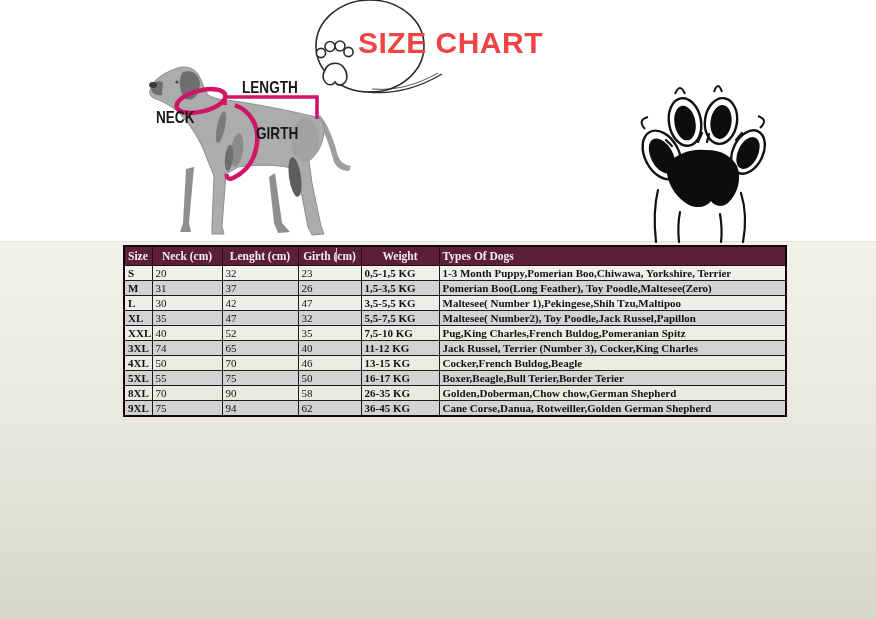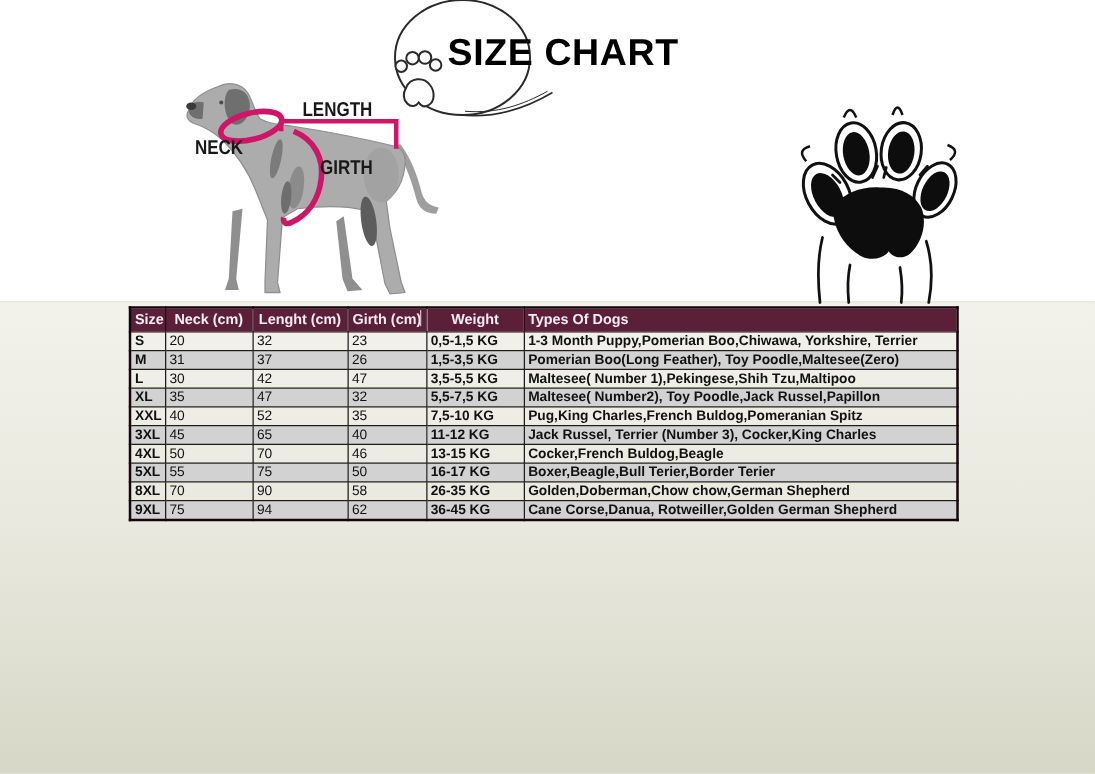--- a/index.html
+++ b/index.html
@@ -8,29 +8,29 @@
     --row-alt:#D2D2D2;
     --ink:#1A1A1A;
   }
   html,body{margin:0;padding:0;}
   body{font-family:"Liberation Sans",sans-serif;}
   .stage{position:relative;width:876px;height:619px;background:#FFFFFF;overflow:hidden;}
   .bg-bottom{position:absolute;left:0;top:241px;width:876px;height:378px;
     background:linear-gradient(180deg,#F2F2EB 0%,#E9E9DF 45%,#D7D7C7 100%);
     border-top:1px solid #E3E3D8;}
   .page-title{position:absolute;left:358px;top:26px;margin:0;
-    font-size:30px;font-weight:bold;letter-spacing:.5px;color:#000000;}
+    font-size:30px;font-weight:bold;letter-spacing:.5px;color:#ef4444;}
   .title-deco{position:absolute;left:302px;top:-16px;}
   .dog-svg{position:absolute;left:125px;top:55px;}
   .paw-svg{position:absolute;left:628px;top:76px;}
   .measure{stroke:var(--accent);fill:none;}
   .diag-label{font-family:"Liberation Sans",sans-serif;font-weight:bold;font-size:16px;fill:#181818;}
   .table-wrap{position:absolute;left:103px;top:245px;}
   table.size-chart{border-collapse:collapse;table-layout:fixed;width:662px;
-    font-family:Liberation Sans, sans-serif;border:2px solid #14040C;}
+    font-family:Liberation Serif, serif;border:2px solid #14040C;margin-left:20px;}
   table.size-chart th{background:var(--header);color:#F5EDF1;font-size:11.5px;font-weight:bold;
     height:16px;padding:1px 3px;border:1px solid #2B0A18;overflow:hidden;white-space:nowrap;}
   table.size-chart td{font-size:11px;color:#111;height:14px;padding:0 3px;
     border:1px solid #1C1C1C;overflow:hidden;white-space:nowrap;line-height:14px;}
   table.size-chart tr.alt td{background:var(--row-alt);}
   .al{text-align:left;} .ac{} .b{font-weight:bold;}
   .text-cursor{position:absolute;left:233px;top:3px;width:1px;height:13px;background:#CDB9C2;}
 </style>
 </head>
 <body>
@@ -182,21 +182,21 @@
           <tr>
             <td class="al b">XXL</td>
             <td class="ac">40</td>
             <td class="ac">52</td>
             <td class="ac">35</td>
             <td class="ac b">7,5-10 KG</td>
             <td class="al b">Pug,King Charles,French Buldog,Pomeranian Spitz</td>
           </tr>
           <tr class="alt">
             <td class="al b">3XL</td>
-            <td class="ac">45</td>
+            <td class="ac">74</td>
             <td class="ac">65</td>
             <td class="ac">40</td>
             <td class="ac b">11-12 KG</td>
             <td class="al b">Jack Russel, Terrier (Number 3), Cocker,King Charles</td>
           </tr>
           <tr>
             <td class="al b">4XL</td>
             <td class="ac">50</td>
             <td class="ac">70</td>
             <td class="ac">46</td>

